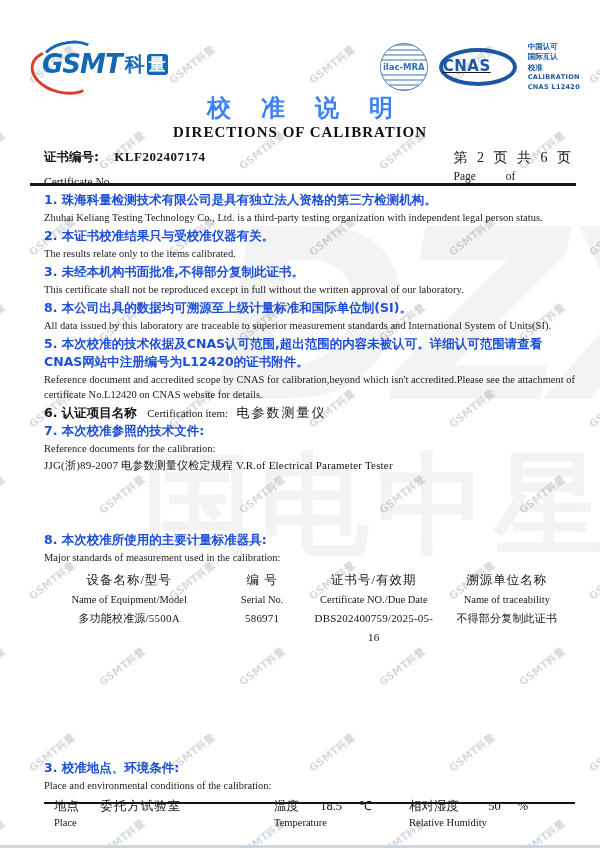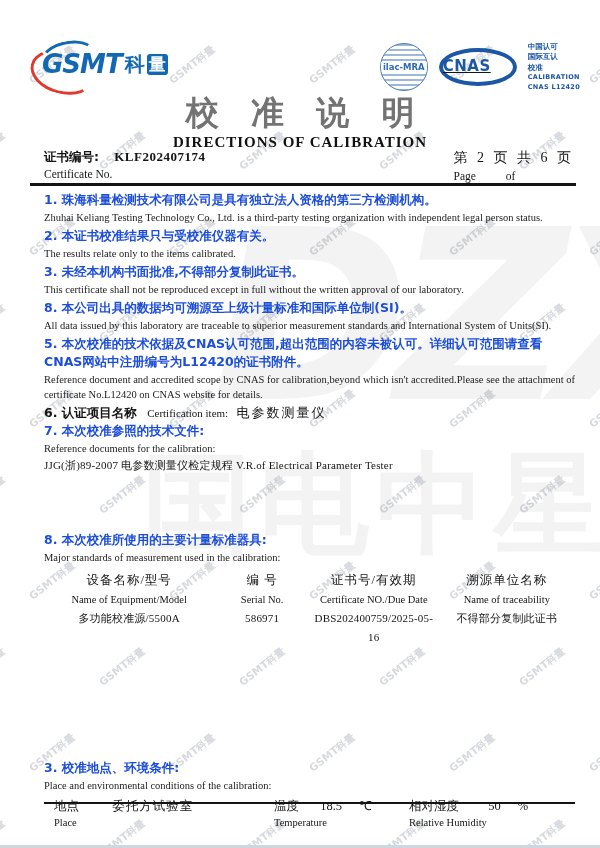--- a/index.html
+++ b/index.html
@@ -68,28 +68,28 @@
   .cnas-oval {
     width:70px; height:30px; border:4px solid #1c57a5; border-radius:50%;
     display:flex; align-items:center; justify-content:flex-start; flex:0 0 auto;text-decoration:underline;
   }
   .cnas-oval span { font:800 15px/1 "DejaVu Sans", sans-serif; color:#1c57a5; letter-spacing:0.5px; }
   .cnas-txt { display:flex; flex-direction:column; gap:1px; }
   .cnas-txt .cn { font:700 7.5px/1.25 "DejaVu Sans", sans-serif; color:#1c57a5; }
   .cnas-txt .en { font:700 6.5px/1.3 "DejaVu Sans", sans-serif; color:#1c57a5; letter-spacing:0.3px; }
 
   .title-wrap { position:absolute; top:95px; left:0; right:0; text-align:center; }
-  .title-cn { font-weight:700; font-size:33px; line-height:1.1; word-spacing:24px; color:#737373; }
+  .title-cn { font-weight:700; font-size:24px; line-height:1.1; word-spacing:24px; color:#3b82f6; }
   .title-en { font-weight:700; font-size:15px; letter-spacing:1px; margin-top:3px; color:#111; }
 
   .cert-row { position:absolute; top:149px; left:44px; right:26px; display:flex; justify-content:space-between; }
   .cert-left .l1 { font-size:13px; }
   .cert-left .lbl { font-family:"DejaVu Sans", sans-serif; font-weight:700; font-size:12.5px; }
   .cert-left .val { font-weight:700; margin-left:12px; letter-spacing:0.5px; }
-  .cert-left .l2 { font-size:11.5px; margin-top:2px; }
+  .cert-left .l2 { font-size:11.5px; margin-top:10px; }
   .cert-right { text-align:left; }
   .cert-right .l1 { font-size:14px; letter-spacing:3px; }
   .cert-right .l2 { font-size:11.5px; margin-top:3px; display:flex; gap:30px; }
 
   .hr1 { position:absolute; top:183px; left:30px; width:546px; height:2.5px; background:#141414; }
   .hr2 { position:absolute; top:802px; left:44px; width:531px; height:2px; background:#141414; }
   .bottom-edge { position:absolute; left:0; right:0; bottom:0; height:3px; background:#ccd7df; }
 
   .body { position:absolute; top:191px; left:44px; width:532px; }
   .pair { margin-bottom:2px; }
@@ -104,21 +104,21 @@
   .tbl { margin-top:6px; width:100%; }
   .trow { display:flex; text-align:center; }
   .c1 { width:32%; } .c2 { width:18%; } .c3 { width:24%; } .c4 { width:26%; }
   .th-cn { font-size:12.5px; line-height:19px; letter-spacing:1px; }
   .th-en { font-size:10.5px; line-height:19px; }
   .td    { font-size:11px;   line-height:19px; letter-spacing:0.2px; }
 
   .env { display:flex; margin-top:4px; }
   .eg1 { margin-left:10px; width:220px; } .eg2 { width:135px; } .eg3 { }
   .env-l { font-size:12.5px; line-height:18px; }
-  .env-l .v { margin-left:30px; letter-spacing:1px; }
+  .env-l .v { margin-left:18px; letter-spacing:1px; }
   .env-l .num { margin-left:18px; font-weight:400; }
   .env-l .unit { margin-left:14px; }
   .env-e { font-size:10.5px; line-height:16px; }
 </style>
 </head>
 <body>
 
 <div class="page">
 
   <div class="wm-layer">

